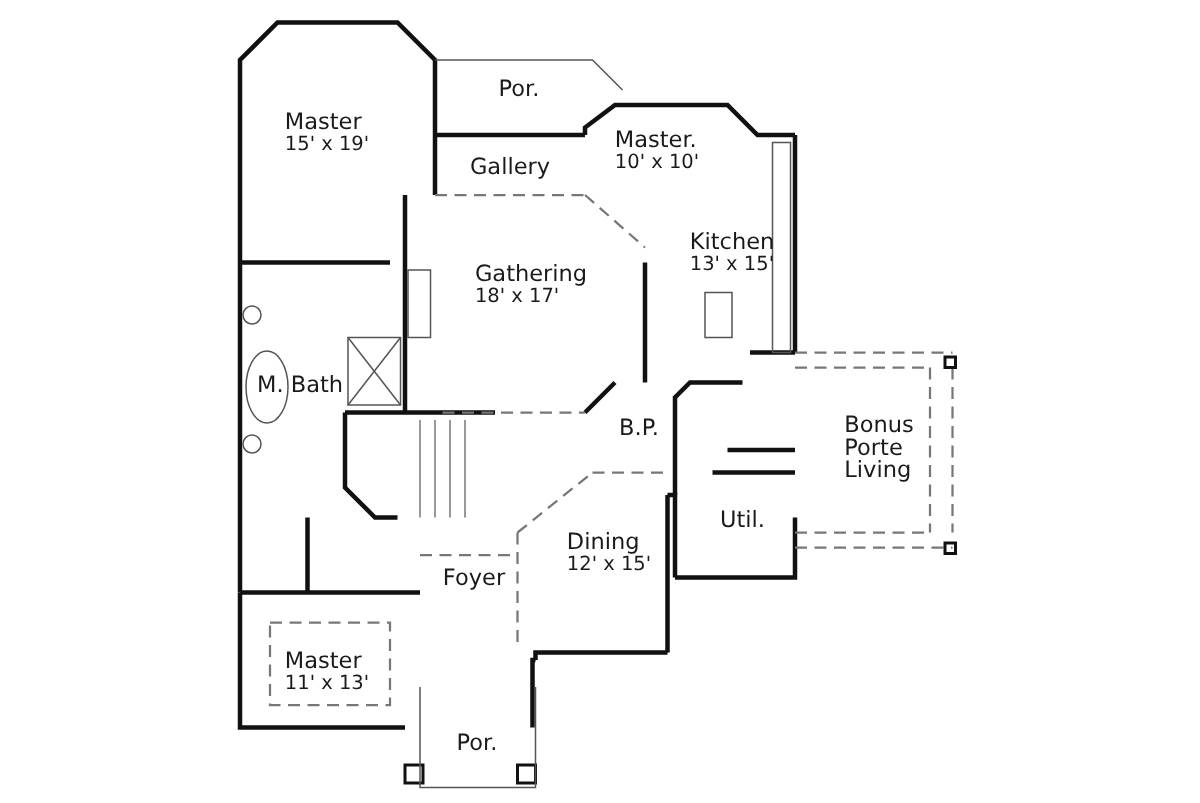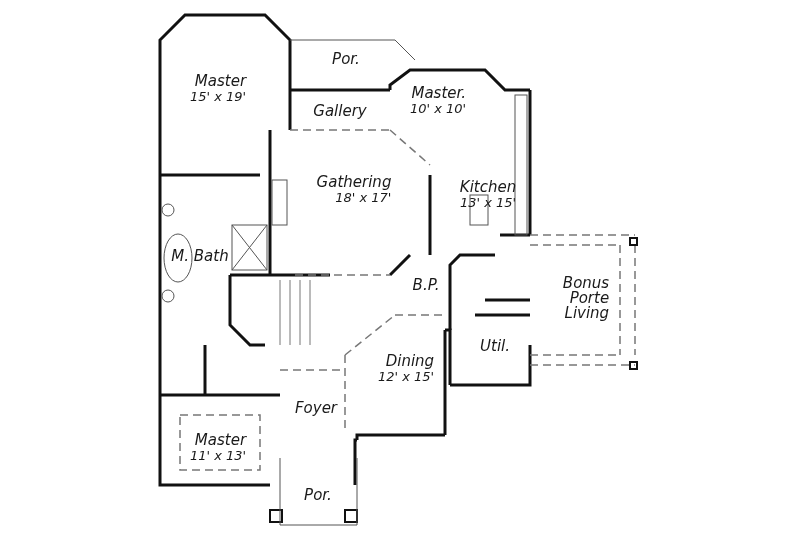--- a/index.html
+++ b/index.html
@@ -1,18 +1,18 @@
 <!DOCTYPE html>
 <html><head>
 <meta charset="utf-8">
 <style>
   html,body{margin:0;padding:0;background:#ffffff;}
   body{width:800px;height:535px;position:relative;overflow:hidden;font-family:"DejaVu Sans","Liberation Sans",sans-serif;color:#1a1a1a;}
   #plan{position:absolute;left:0;top:0;width:800px;height:535px;}
-  .lbl{position:absolute;text-align:right;line-height:1;white-space:nowrap;transform:translateX(-50%);font-style:italic;}
+  .lbl{position:absolute;text-align:left;line-height:1;white-space:nowrap;transform:translateX(-50%);}
   .lbl .name{font-size:15px;display:block;}
   .lbl .dim{font-size:13px;display:block;margin-top:1px;}
 </style>
 </head>
 <body>
 
 <svg id="plan" viewBox="0 0 800 535" xmlns="http://www.w3.org/2000/svg">
   <g fill="none" stroke="#111" stroke-width="3" stroke-linejoin="miter">
 
     <polyline points="160,395 160,40 185,15 265,15 290,40 290,90"></polyline>
@@ -105,21 +105,21 @@
 <div class="lbl" style="left:346px;top:52px">
   <span class="name">Por.</span>
 </div>
 <div class="lbl" style="left:340px;top:104px">
   <span class="name">Gallery</span>
 </div>
 <div class="lbl" style="left:438px;top:86px">
   <span class="name">Master.</span>
   <span class="dim">10' x 10'</span>
 </div>
-<div class="lbl" style="left:488px;top:180px">
+<div class="lbl" style="left:488px;top:154px">
   <span class="name">Kitchen</span>
   <span class="dim">13' x 15'</span>
 </div>
 <div class="lbl" style="left:354px;top:175px">
   <span class="name">Gathering</span>
   <span class="dim">18' x 17'</span>
 </div>
 <div class="lbl" style="left:200px;top:249px">
   <span class="name">M. Bath</span>
 </div>
@@ -131,21 +131,21 @@
   <span class="name">Porte</span>
   <span class="name">Living</span>
 </div>
 <div class="lbl" style="left:406px;top:354px">
   <span class="name">Dining</span>
   <span class="dim">12' x 15'</span>
 </div>
 <div class="lbl" style="left:495px;top:339px">
   <span class="name">Util.</span>
 </div>
-<div class="lbl" style="left:316px;top:401px">
+<div class="lbl" style="left:316px;top:378px">
   <span class="name">Foyer</span>
 </div>
 <div class="lbl" style="left:218px;top:433px">
   <span class="name">Master</span>
   <span class="dim">11' x 13'</span>
 </div>
 <div class="lbl" style="left:318px;top:488px">
   <span class="name">Por.</span>
 </div>
 

